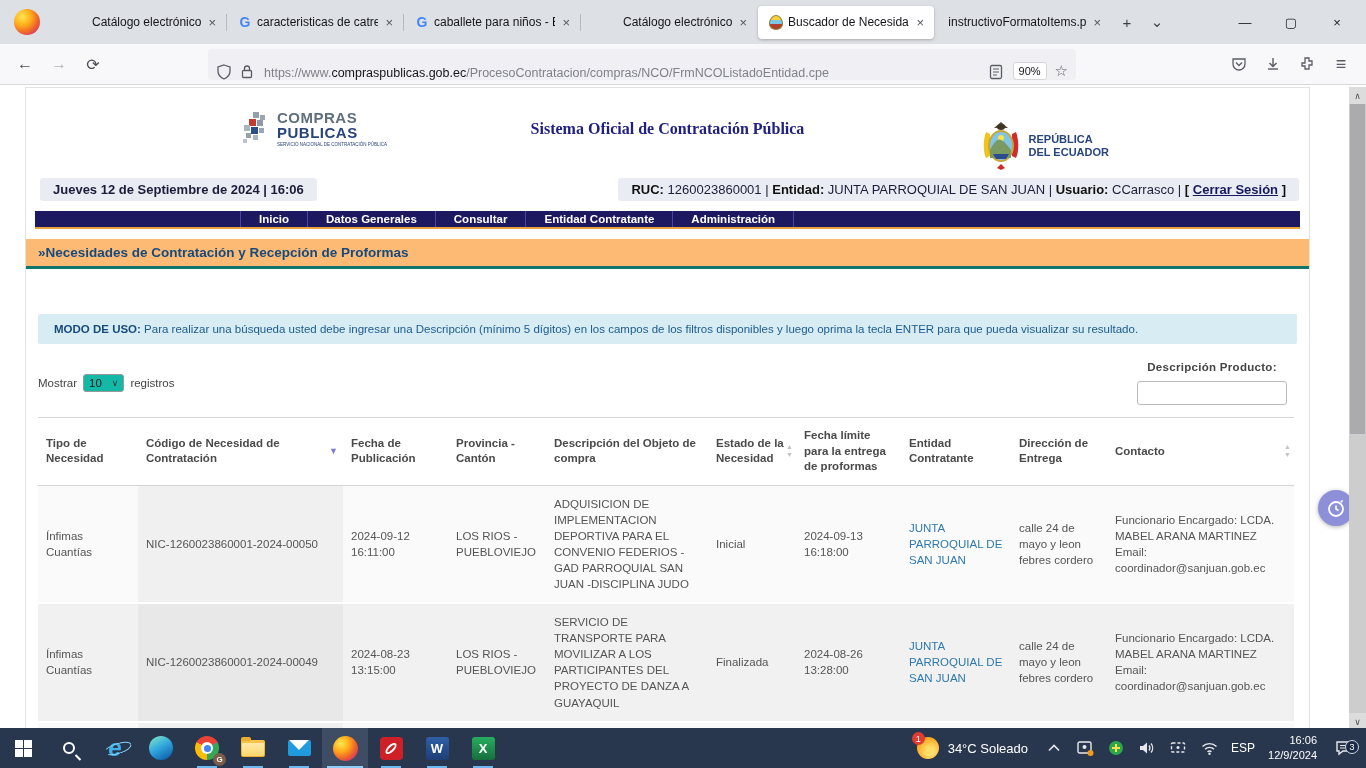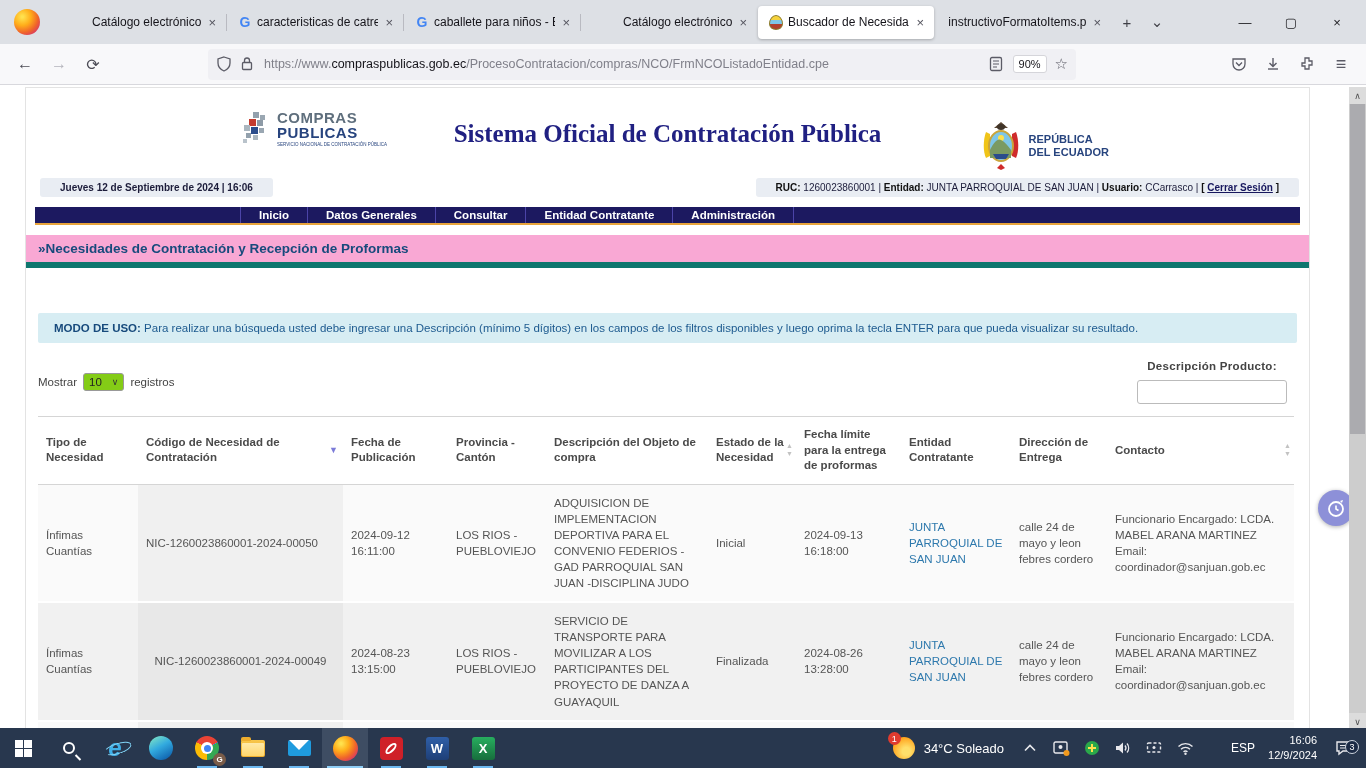--- a/index.html
+++ b/index.html
@@ -27,79 +27,79 @@
     background:linear-gradient(#f5d23c 30%, #7ec6e8 30% 60%, #b0402e 60%); border:1px solid #8a7a2a; }
   .tabbar-btn { width:30px; height:30px; display:flex; align-items:center; justify-content:center;
     color:#3e3e45; font-size:15px; border-radius:4px; flex:0 0 auto; }
   .win-controls { margin-left:auto; display:flex; height:44px; align-items:stretch; }
   .win-btn { width:46px; display:flex; align-items:center; justify-content:center; font-size:13px; color:#1b1b1f; }
 
   .toolbar { height:41px; background:#f8f8fa; border-bottom:1px solid #d8d8dd; display:flex; align-items:center; padding:0 10px; }
   .nav-btn { width:30px; height:30px; display:flex; align-items:center; justify-content:center; color:#4b4b55; font-size:16px; border-radius:4px; margin-right:4px; }
   .nav-btn.disabled { color:#b4b4bc; }
   .urlbar { width:868px; height:31px; margin-left:96px; background:#f0f0f4; border-radius:4px;
-    display:flex; align-items:center; padding:0 8px; gap:8px; }
+    display:flex; align-items:flex-end; padding:0 8px; gap:8px; }
   .url-icon { width:16px; height:16px; flex:0 0 auto; }
   .url-text { flex:1; font-size:12.5px; color:#15141a; white-space:nowrap; overflow:hidden; }
   .url-dim { color:#80808a; }
   .zoom-pill { background:#fff; border:1px solid #d5d5da; border-radius:3px; font-size:11px; color:#15141a; padding:2px 5px; }
   .url-star { color:#5b5b66; font-size:15px; }
   .toolbar-right { margin-left:auto; display:flex; align-items:center; gap:16px; padding-right:6px; }
   .tb-icon16 { width:18px; height:18px; color:#5b5b66; display:flex; align-items:center; justify-content:center; }
 
   
   .page { position:relative; height:643px; background:#fff; }
   .site { margin:2px 56px 0 25px; min-height:640px; border:1px solid #e3e3e3; border-bottom:none; background:#fff; }
 
   .site-header { position:relative; height:88px; }
   .logo-block { position:absolute; left:215px; top:22px; display:flex; gap:6px; }
   .logo-text { line-height:1; }
   .logo-text .l1 { font-size:15px; font-weight:bold; color:#5f6f7d; letter-spacing:.5px; }
   .logo-text .l2 { font-size:15px; font-weight:bold; color:#27447e; letter-spacing:.5px; }
   .logo-text .l3 { font-size:4.5px; color:#27447e; margin-top:3px; }
   .site-title { position:absolute; left:0; right:0; top:32px; text-align:center;
-    font-size:25px; font-weight:bold; color:#202082; font-family:"Liberation Serif","DejaVu Serif",serif; }
+    font-size:16px; font-weight:bold; color:#202082; font-family:"Liberation Serif","DejaVu Serif",serif; }
   .crest-block { position:absolute; right:200px; top:32px; display:flex; align-items:center; gap:7px; }
   .crest-text { font-size:11px; font-weight:bold; color:#27447e; line-height:1.2; }
 
   .info-row { display:flex; justify-content:space-between; align-items:center; padding:0 10px 0 14px; margin-top:2px; }
-  .pill-box { background:#e9edf3; border-radius:3px; padding:4px 20px; font-size:10px; color:#1c1c3a;text-align:center; }
+  .pill-box { background:#e9edf3; border-radius:3px; padding:4px 13px; font-size:13px; color:#1c1c3a;text-align:center; }
   .date-box { font-weight:bold; }
   .session-box b { color:#111; }
   .session-link { font-weight:bold; text-decoration:underline; color:#17175e; }
 
   .menubar { margin:10px 9px 0; height:18px; background:#1c1960; border-bottom:2px solid #e8a43c;
     display:flex; align-items:stretch; padding-left:205px; }
   .menu-item { color:#ffffff; font-size:11.5px; font-weight:bold; display:flex; align-items:center;
     padding:0 18px; border-right:1px solid #4b44a8; }
   .menu-item:first-child { border-left:1px solid #4b44a8; }
 
-  .page-title-bar { margin-top:10px; background:#f9a8d4; border-bottom:6px solid #0f766e; padding:4px 12px 5px; }
+  .page-title-bar { margin-top:10px; background:#fdba74; border-bottom:3px solid #0f766e; padding:4px 12px 5px; }
   .page-title { font-size:13.5px; font-weight:bold; color:#174a7c; }
 
   .usage-box { margin:45px 12px 0; background:#d7edf3; border-radius:2px; padding:9px 16px;
     font-size:11.5px; color:#1d5a8f; }
   .usage-box b { color:#174a7c; }
 
   .controls-row { display:flex; justify-content:space-between; align-items:center; margin-top:17px; padding:0 12px 0 12px; }
   .show-group { display:flex; align-items:center; gap:6px; font-size:11.5px; color:#444; }
-  .select-fake { border:1px solid #999; border-radius:3px; background:#84cc16; font-size:11.5px; color:#222;
+  .select-fake { border:1px solid #999; border-radius:3px; background:#14b8a6; font-size:11.5px; color:#222;
     padding:2px 5px; display:flex; align-items:center; gap:10px; }
   .select-fake .caret { font-size:9px; color:#333; }
   .filter-group { display:flex; align-items:center; gap:8px; padding-right:10px;flex-direction:column; }
   .filter-label { font-size:11.5px; font-weight:bold; color:#444; letter-spacing:.3px; }
   .filter-input { width:150px; height:24px; border:1px solid #bbb; border-radius:3px; background:#fff; font-size:12px; padding:0 6px; }
 
   .datatable { width:1256px; margin:12px 0 0 12px; border-collapse:collapse; table-layout:fixed; }
   .datatable th { border-top:1px solid #d5d5d5; border-bottom:1px solid #d5d5d5;
     font-size:11.5px; font-weight:bold; color:#4a4a4a; text-align:left; vertical-align:middle;
     padding:10px 8px; line-height:1.35; position:relative; }
   .datatable td { font-size:11.5px; color:#555; vertical-align:middle; padding:10px 8px; line-height:1.4; }
   tr.odd  { background:#fafafa; } tr.odd  td.sorted { background:#f0f0f0; }
-  tr.even { background:#f1f1f1; } tr.even td.sorted { background:#e8e8e8;text-align:center; }
+  tr.even { background:#f1f1f1; } tr.even td.sorted { background:#e8e8e8; }
   .datatable tbody tr { border-bottom:2px solid #fff; }
   .sort-desc { position:absolute; right:5px; top:50%; margin-top:-6px; color:#7b7bd8; font-size:9px; }
   .sort-both { position:absolute; right:3px; top:50%; margin-top:-8px; color:#c2c2c2; font-size:7px;
     display:inline-flex; flex-direction:column; line-height:8px; }
   .ent-link { color:#2e79ad; }
   .contact-block span { display:block; }
 
   .float-widget { position:absolute; right:12px; top:403px; width:36px; height:36px; border-radius:50%;
     background:#8d90d8; box-shadow:0 1px 4px rgba(0,0,0,.3); display:flex; align-items:center; justify-content:center; }
 
@@ -152,21 +152,21 @@
     color:#fff; font-weight:bold; font-size:13px; display:flex; align-items:center; justify-content:center; }
 
   .tb-right { margin-left:auto; display:flex; align-items:center; gap:13px; padding-right:10px; }
   .weather { display:flex; align-items:center; gap:9px; padding:0 4px; }
   .sun { width:22px; height:22px; border-radius:50%; position:relative;
     background:radial-gradient(circle at 60% 65%, #ffdf6b 20%, #ffa51e 70%, #f07f12 100%); }
   .sun-badge { position:absolute; left:-5px; top:-5px; width:13px; height:13px; border-radius:50%;
     background:#e03b2f; color:#fff; font-size:9px; display:flex; align-items:center; justify-content:center; }
   .weather-text { font-size:13px; color:#fff; white-space:nowrap; }
   .tray-ic { display:flex; align-items:center; justify-content:center; width:18px; height:18px; color:#e8e8ec; position:relative; }
-  .lang { font-size:12px; color:#fff;margin-left:24px; }
+  .lang { font-size:12px; color:#fff; }
   .clock { font-size:11px; color:#fff; text-align:right; line-height:1.35; }
   .notif { position:relative; width:26px; display:flex; align-items:center; justify-content:center; }
   .notif-badge { position:absolute; right:-3px; bottom:2px; width:14px; height:14px; border-radius:50%;
     background:#1b2a45; border:1px solid #cfd6e0; color:#fff; font-size:9px;
     display:flex; align-items:center; justify-content:center; }
   svg { display:block; }
 </style>
 </head>
 <body>
 

